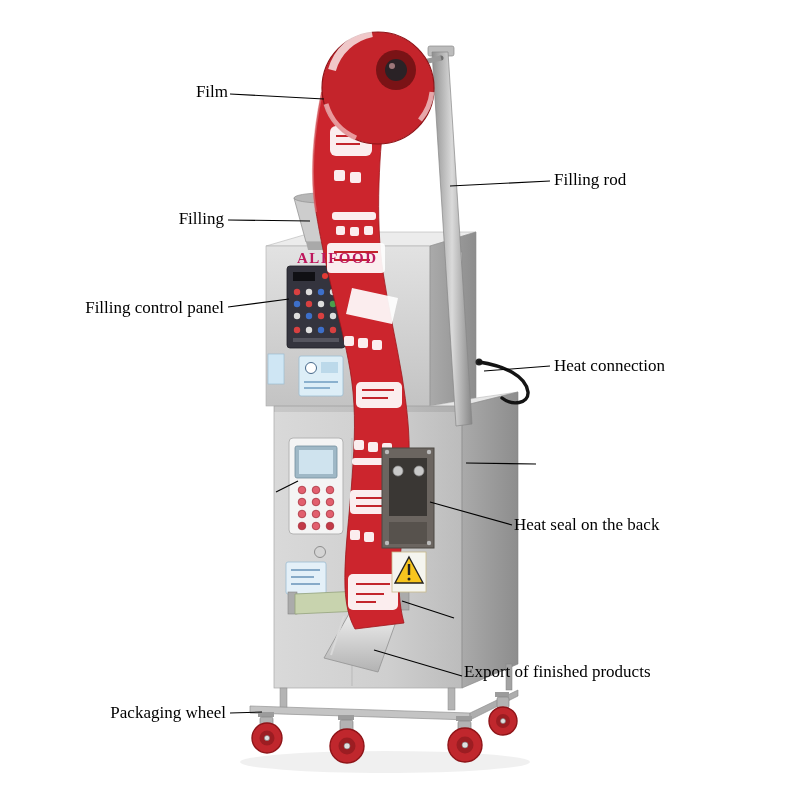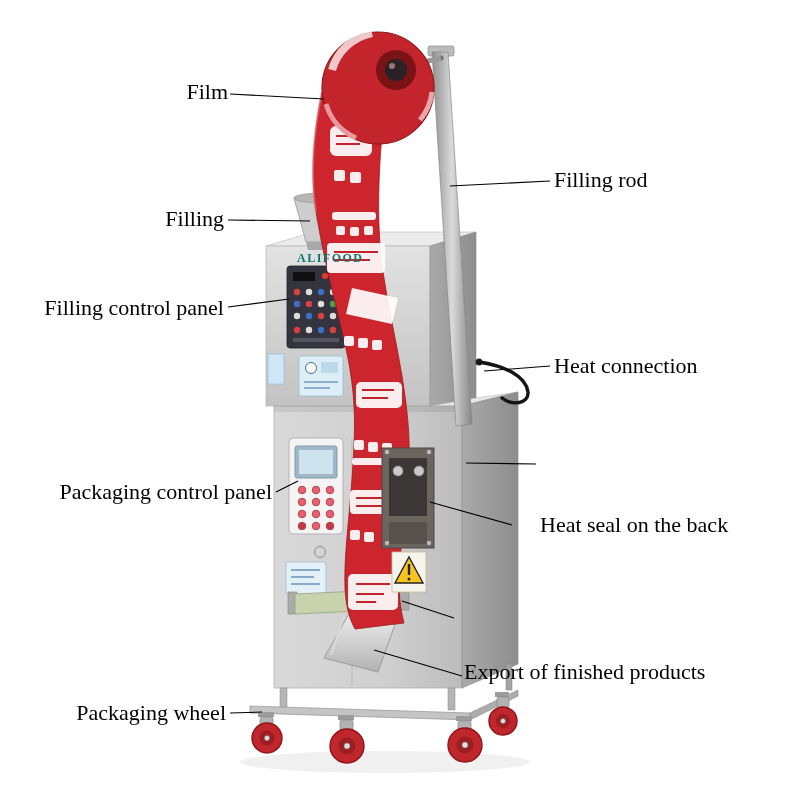--- a/index.html
+++ b/index.html
@@ -2,37 +2,37 @@
 <html><head>
 <meta charset="utf-8">
 <style>
   html,body{margin:0;padding:0;background:#ffffff;}
   .stage{
     position:relative;width:800px;height:800px;background:#ffffff;
     font-family:"Liberation Serif", serif;overflow:hidden;
   }
   .machine-svg{position:absolute;left:0;top:0;}
   .label{
-    position:absolute;font-size:22px;line-height:22px;color:#000;
+    position:absolute;font-size:17px;line-height:22px;color:#000;
     white-space:nowrap;
   }
   .lbl-film{right:572px;top:81px}
   .lbl-support{left:554px;top:169px}
   .lbl-hopper{right:576px;top:208px}
   .lbl-filling{right:576px;top:297px}
   .lbl-data{left:554px;top:355px}
   .lbl-packaging{right:528px;top:481px}
   .lbl-body{left:540px;top:453px}
-  .lbl-heatback{left:540px;top:514px}
+  .lbl-heatback{left:514px;top:514px}
   .lbl-topbottom{left:456px;top:608px}
   .lbl-export{left:464px;top:661px}
   .lbl-wheel{right:574px;top:702px}
   .brand{
-    position:absolute;left:297px;top:249px;color:#0f766e;font-weight:bold;
-    font-size:12px;letter-spacing:1.5px;line-height:18px;
+    position:absolute;left:297px;top:249px;color:#be185d;font-weight:bold;
+    font-size:15px;letter-spacing:1.5px;line-height:18px;
     font-family:"Liberation Serif", serif;
   }
 </style>
 </head>
 <body>
 
 <div class="stage">
 
   <svg class="machine-svg" width="800" height="800" viewBox="0 0 800 800">
     <defs>
@@ -299,18 +299,17 @@
     </g>
   </svg>
 
   <div class="brand">ALIFOOD</div>
 
   <div class="label lbl-film">Film</div>
   <div class="label lbl-support">Filling rod</div>
   <div class="label lbl-hopper">Filling</div>
   <div class="label lbl-filling">Filling control panel</div>
   <div class="label lbl-data">Heat connection</div>
-  <div class="label lbl-packaging">Packaging control panel</div>
   <div class="label lbl-heatback">Heat seal on the back</div>
   <div class="label lbl-export">Export of finished products</div>
   <div class="label lbl-wheel">Packaging wheel</div>
 
 </div>
 
 </body></html>

